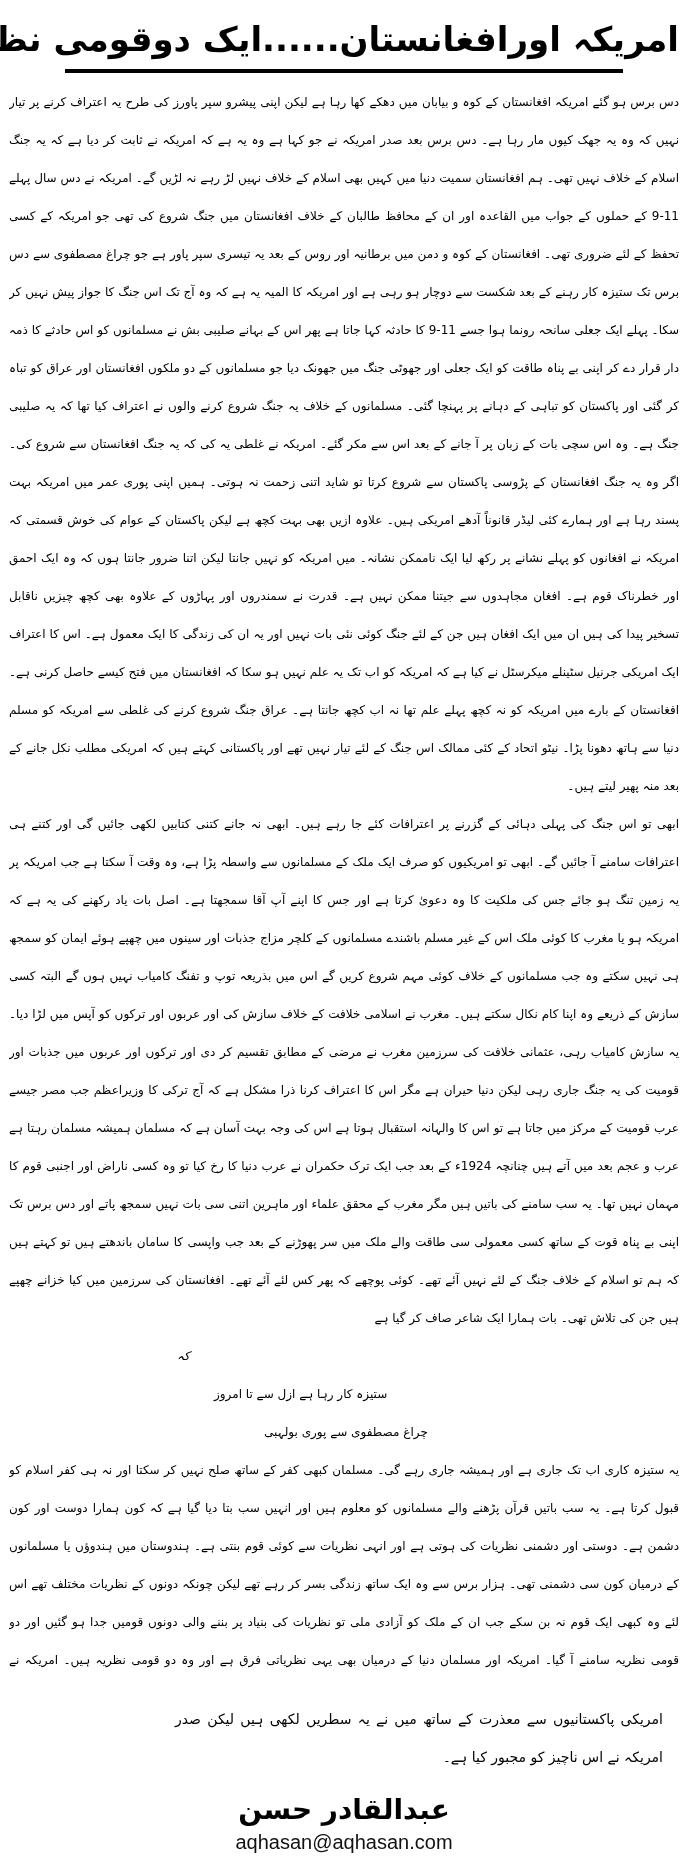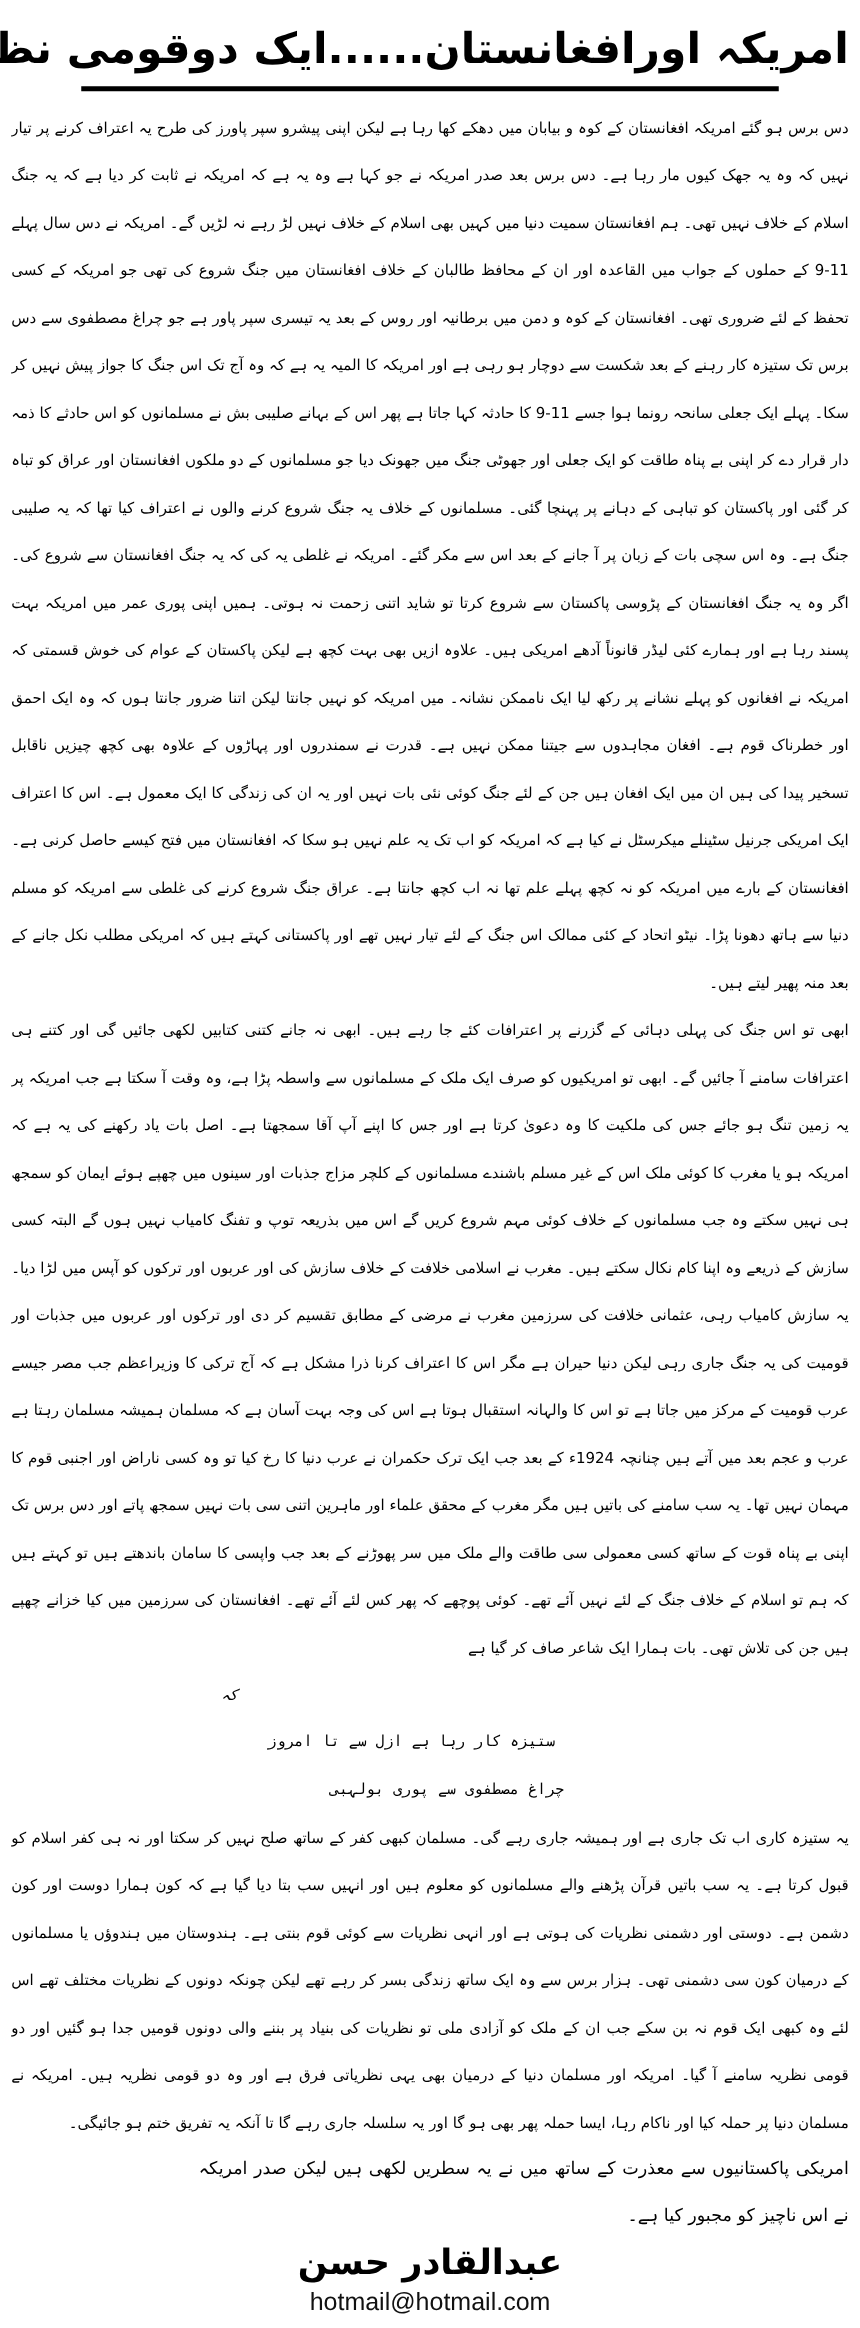--- a/index.html
+++ b/index.html
@@ -47,31 +47,31 @@
     text-align: justify;
     text-align-last: right;
   }
   .kih {
     text-align: right;
     padding-left: 168px;
     text-align-last: left; 
     direction: rtl;
     font-style: italic;
   }
-  .verse { text-align: right; font-family: Liberation Mono, monospace; }
+  .verse { text-align: right; }
   .verse.v1 { padding-left: 205px; text-align-last: left; }
   .verse.v2 { padding-left: 255px; text-align-last: left; }
   footer.article-footer {
     flex: 0 0 auto;
     font-size: 14px;
     line-height: 38px;
     padding-bottom: 6px;
   }
   .closing {
-    margin: 0;
+    margin: 16px;
     text-align: justify;
     text-align-last: right;
     padding-left: 150px;
   }
   .author {
     text-align: center;
     font-weight: bold;
     font-size: 28px;
     line-height: 36px;
   }
@@ -99,16 +99,16 @@
     <p class="para">ابھی تو اس جنگ کی پہلی دہائی کے گزرنے پر اعترافات کئے جا رہے ہیں۔ ابھی نہ جانے کتنی کتابیں لکھی جائیں گی اور کتنے ہی اعترافات سامنے آ جائیں گے۔ ابھی تو امریکیوں کو صرف ایک ملک کے مسلمانوں سے واسطہ پڑا ہے، وہ وقت آ سکتا ہے جب امریکہ پر یہ زمین تنگ ہو جائے جس کی ملکیت کا وہ دعویٰ کرتا ہے اور جس کا اپنے آپ آقا سمجھتا ہے۔ اصل بات یاد رکھنے کی یہ ہے کہ امریکہ ہو یا مغرب کا کوئی ملک اس کے غیر مسلم باشندے مسلمانوں کے کلچر مزاج جذبات اور سینوں میں چھپے ہوئے ایمان کو سمجھ ہی نہیں سکتے وہ جب مسلمانوں کے خلاف کوئی مہم شروع کریں گے اس میں بذریعہ توپ و تفنگ کامیاب نہیں ہوں گے البتہ کسی سازش کے ذریعے وہ اپنا کام نکال سکتے ہیں۔ مغرب نے اسلامی خلافت کے خلاف سازش کی اور عربوں اور ترکوں کو آپس میں لڑا دیا۔ یہ سازش کامیاب رہی، عثمانی خلافت کی سرزمین مغرب نے مرضی کے مطابق تقسیم کر دی اور ترکوں اور عربوں میں جذبات اور قومیت کی یہ جنگ جاری رہی لیکن دنیا حیران ہے مگر اس کا اعتراف کرنا ذرا مشکل ہے کہ آج ترکی کا وزیراعظم جب مصر جیسے عرب قومیت کے مرکز میں جاتا ہے تو اس کا والہانہ استقبال ہوتا ہے اس کی وجہ بہت آسان ہے کہ مسلمان ہمیشہ مسلمان رہتا ہے عرب و عجم بعد میں آتے ہیں چنانچہ 1924ء کے بعد جب ایک ترک حکمران نے عرب دنیا کا رخ کیا تو وہ کسی ناراض اور اجنبی قوم کا مہمان نہیں تھا۔ یہ سب سامنے کی باتیں ہیں مگر مغرب کے محقق علماء اور ماہرین اتنی سی بات نہیں سمجھ پاتے اور دس برس تک اپنی بے پناہ قوت کے ساتھ کسی معمولی سی طاقت والے ملک میں سر پھوڑنے کے بعد جب واپسی کا سامان باندھتے ہیں تو کہتے ہیں کہ ہم تو اسلام کے خلاف جنگ کے لئے نہیں آئے تھے۔ کوئی پوچھے کہ پھر کس لئے آئے تھے۔ افغانستان کی سرزمین میں کیا خزانے چھپے ہیں جن کی تلاش تھی۔ بات ہمارا ایک شاعر صاف کر گیا ہے</p>
     <div class="kih">کہ</div>
     <div class="verse v1">ستیزہ کار رہا ہے ازل سے تا امروز</div>
     <div class="verse v2">چراغ مصطفوی سے پوری بولہبی</div>
     <p class="para">یہ ستیزہ کاری اب تک جاری ہے اور ہمیشہ جاری رہے گی۔ مسلمان کبھی کفر کے ساتھ صلح نہیں کر سکتا اور نہ ہی کفر اسلام کو قبول کرتا ہے۔ یہ سب باتیں قرآن پڑھنے والے مسلمانوں کو معلوم ہیں اور انہیں سب بتا دیا گیا ہے کہ کون ہمارا دوست اور کون دشمن ہے۔ دوستی اور دشمنی نظریات کی ہوتی ہے اور انہی نظریات سے کوئی قوم بنتی ہے۔ ہندوستان میں ہندوؤں یا مسلمانوں کے درمیان کون سی دشمنی تھی۔ ہزار برس سے وہ ایک ساتھ زندگی بسر کر رہے تھے لیکن چونکہ دونوں کے نظریات مختلف تھے اس لئے وہ کبھی ایک قوم نہ بن سکے جب ان کے ملک کو آزادی ملی تو نظریات کی بنیاد پر بننے والی دونوں قومیں جدا ہو گئیں اور دو قومی نظریہ سامنے آ گیا۔ امریکہ اور مسلمان دنیا کے درمیان بھی یہی نظریاتی فرق ہے اور وہ دو قومی نظریہ ہیں۔ امریکہ نے مسلمان دنیا پر حملہ کیا اور ناکام رہا، ایسا حملہ پھر بھی ہو گا اور یہ سلسلہ جاری رہے گا تا آنکہ یہ تفریق ختم ہو جائیگی۔</p>
   </main>
 
   <footer class="article-footer">
     <p class="closing">امریکی پاکستانیوں سے معذرت کے ساتھ میں نے یہ سطریں لکھی ہیں لیکن صدر امریکہ نے اس ناچیز کو مجبور کیا ہے۔</p>
     <div class="author">عبدالقادر حسن</div>
-    <div class="email">hotmail@hotmail.com</div>
+    <div class="email">aqhasan@aqhasan.com</div>
   </footer>
 
 </div>
 
 </body></html>

